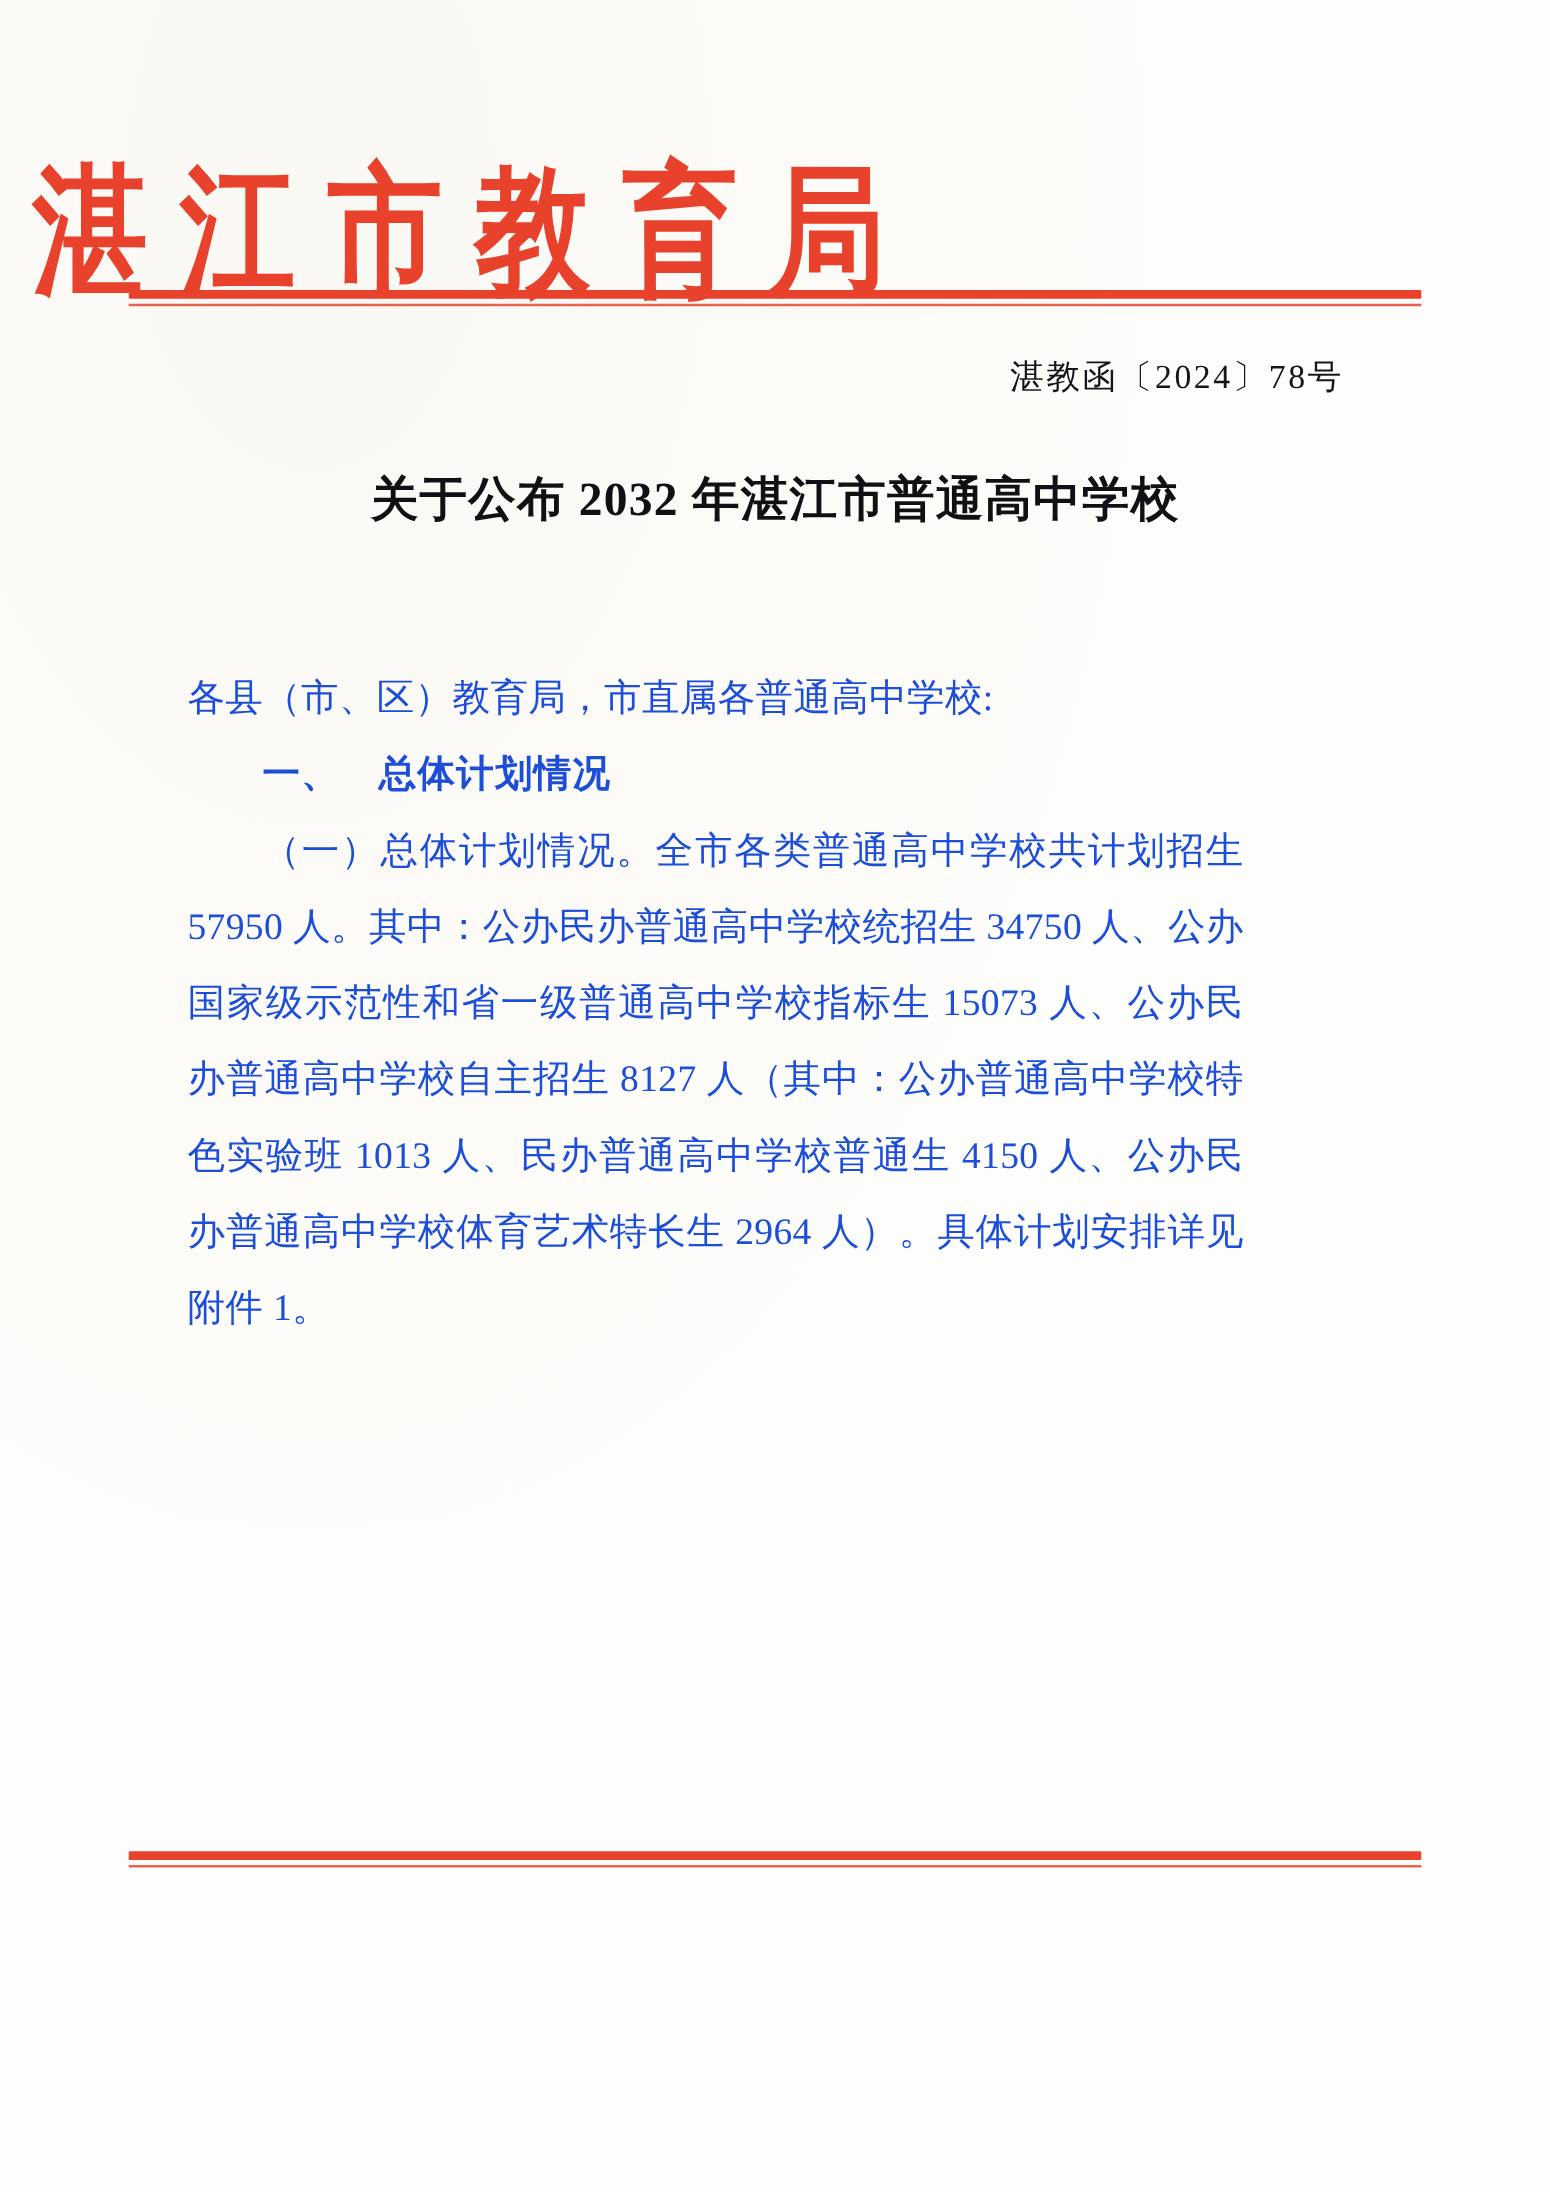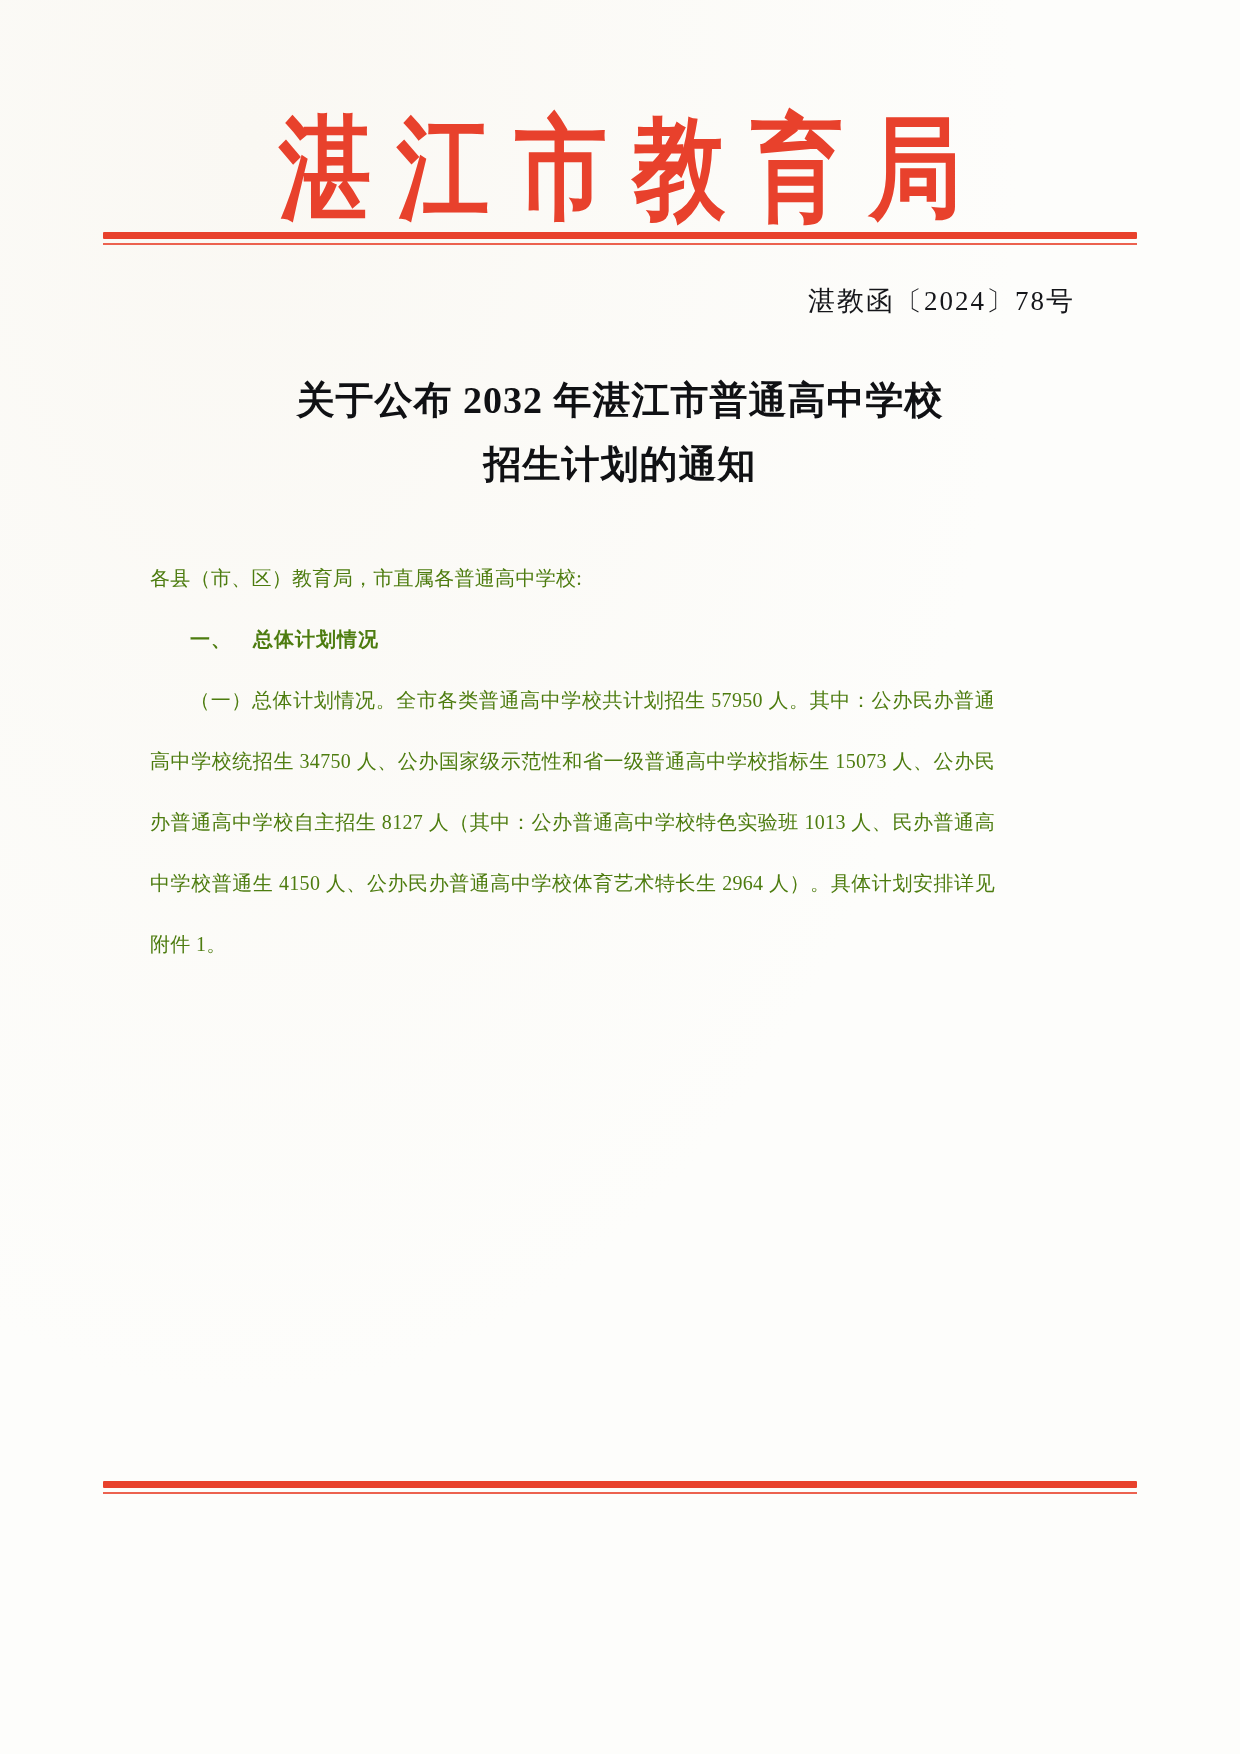--- a/index.html
+++ b/index.html
@@ -26,24 +26,23 @@
     inset: 0;
     background:
       radial-gradient(ellipse at 20% 8%, rgba(250,248,243,1) 0%, rgba(253,253,251,1) 55%),
       linear-gradient(180deg, #fefefc 0%, #fcfbf8 50%, #fdfdfb 100%);
     pointer-events: none;
   }
 
   
   .letterhead {
     position: absolute;
-    top: 112px;
+    top: 128px;
     left: 0;
     width: 100%;
-    text-align: center;
     line-height: 1;
   }
 
   .letterhead-title {
     display: inline-block;
     font-family: "DejaVu Serif", "Liberation Serif", serif;
     font-size: 92px;
     font-weight: 700;
     letter-spacing: 26px;
     text-indent: 26px;
@@ -94,25 +93,25 @@
     font-weight: 700;
     font-size: 38px;
     line-height: 64px;
     letter-spacing: 1px;
   }
   .doc-title .tline { display: block; white-space: nowrap; }
 
   
   .body-block {
     position: absolute;
-    top: 548px;
+    top: 528px;
     left: 150px;
     width: 845px;
-    color: #4d7c0f;
-    font-size: 20px;
+    color: #1d4ed8;
+    font-size: 30px;
     line-height: 61px;
     letter-spacing: 0.3px;
     text-align: justify;
     text-justify: inter-ideograph;
   }
 
   .para {
     margin: 0;
     text-indent: 2em;
   }
@@ -156,21 +155,20 @@
   <div class="rule-top">
     <div class="rule-thick"></div>
     <div class="rule-gap"></div>
     <div class="rule-thin"></div>
   </div>
 
   <div class="doc-number">湛教函〔2024〕78号</div>
 
   <div class="doc-title">
     <span class="tline">关于公布 2032 年湛江市普通高中学校</span>
-    <span class="tline">招生计划的通知</span>
   </div>
 
   <div class="body-block">
     <p class="para no-indent">各县（市、区）教育局，市直属各普通高中学校:</p>
     <p class="section-heading">一、　总体计划情况</p>
     <p class="para">（一）总体计划情况。全市各类普通高中学校共计划招生 57950 人。其中：公办民办普通高中学校统招生 34750 人、公办国家级示范性和省一级普通高中学校指标生 15073 人、公办民办普通高中学校自主招生 8127 人（其中：公办普通高中学校特色实验班 1013 人、民办普通高中学校普通生 4150 人、公办民办普通高中学校体育艺术特长生 2964 人）。具体计划安排详见附件 1。</p>
   </div>
 
   <div class="rule-bottom">
     <div class="rule-thick-b"></div>

